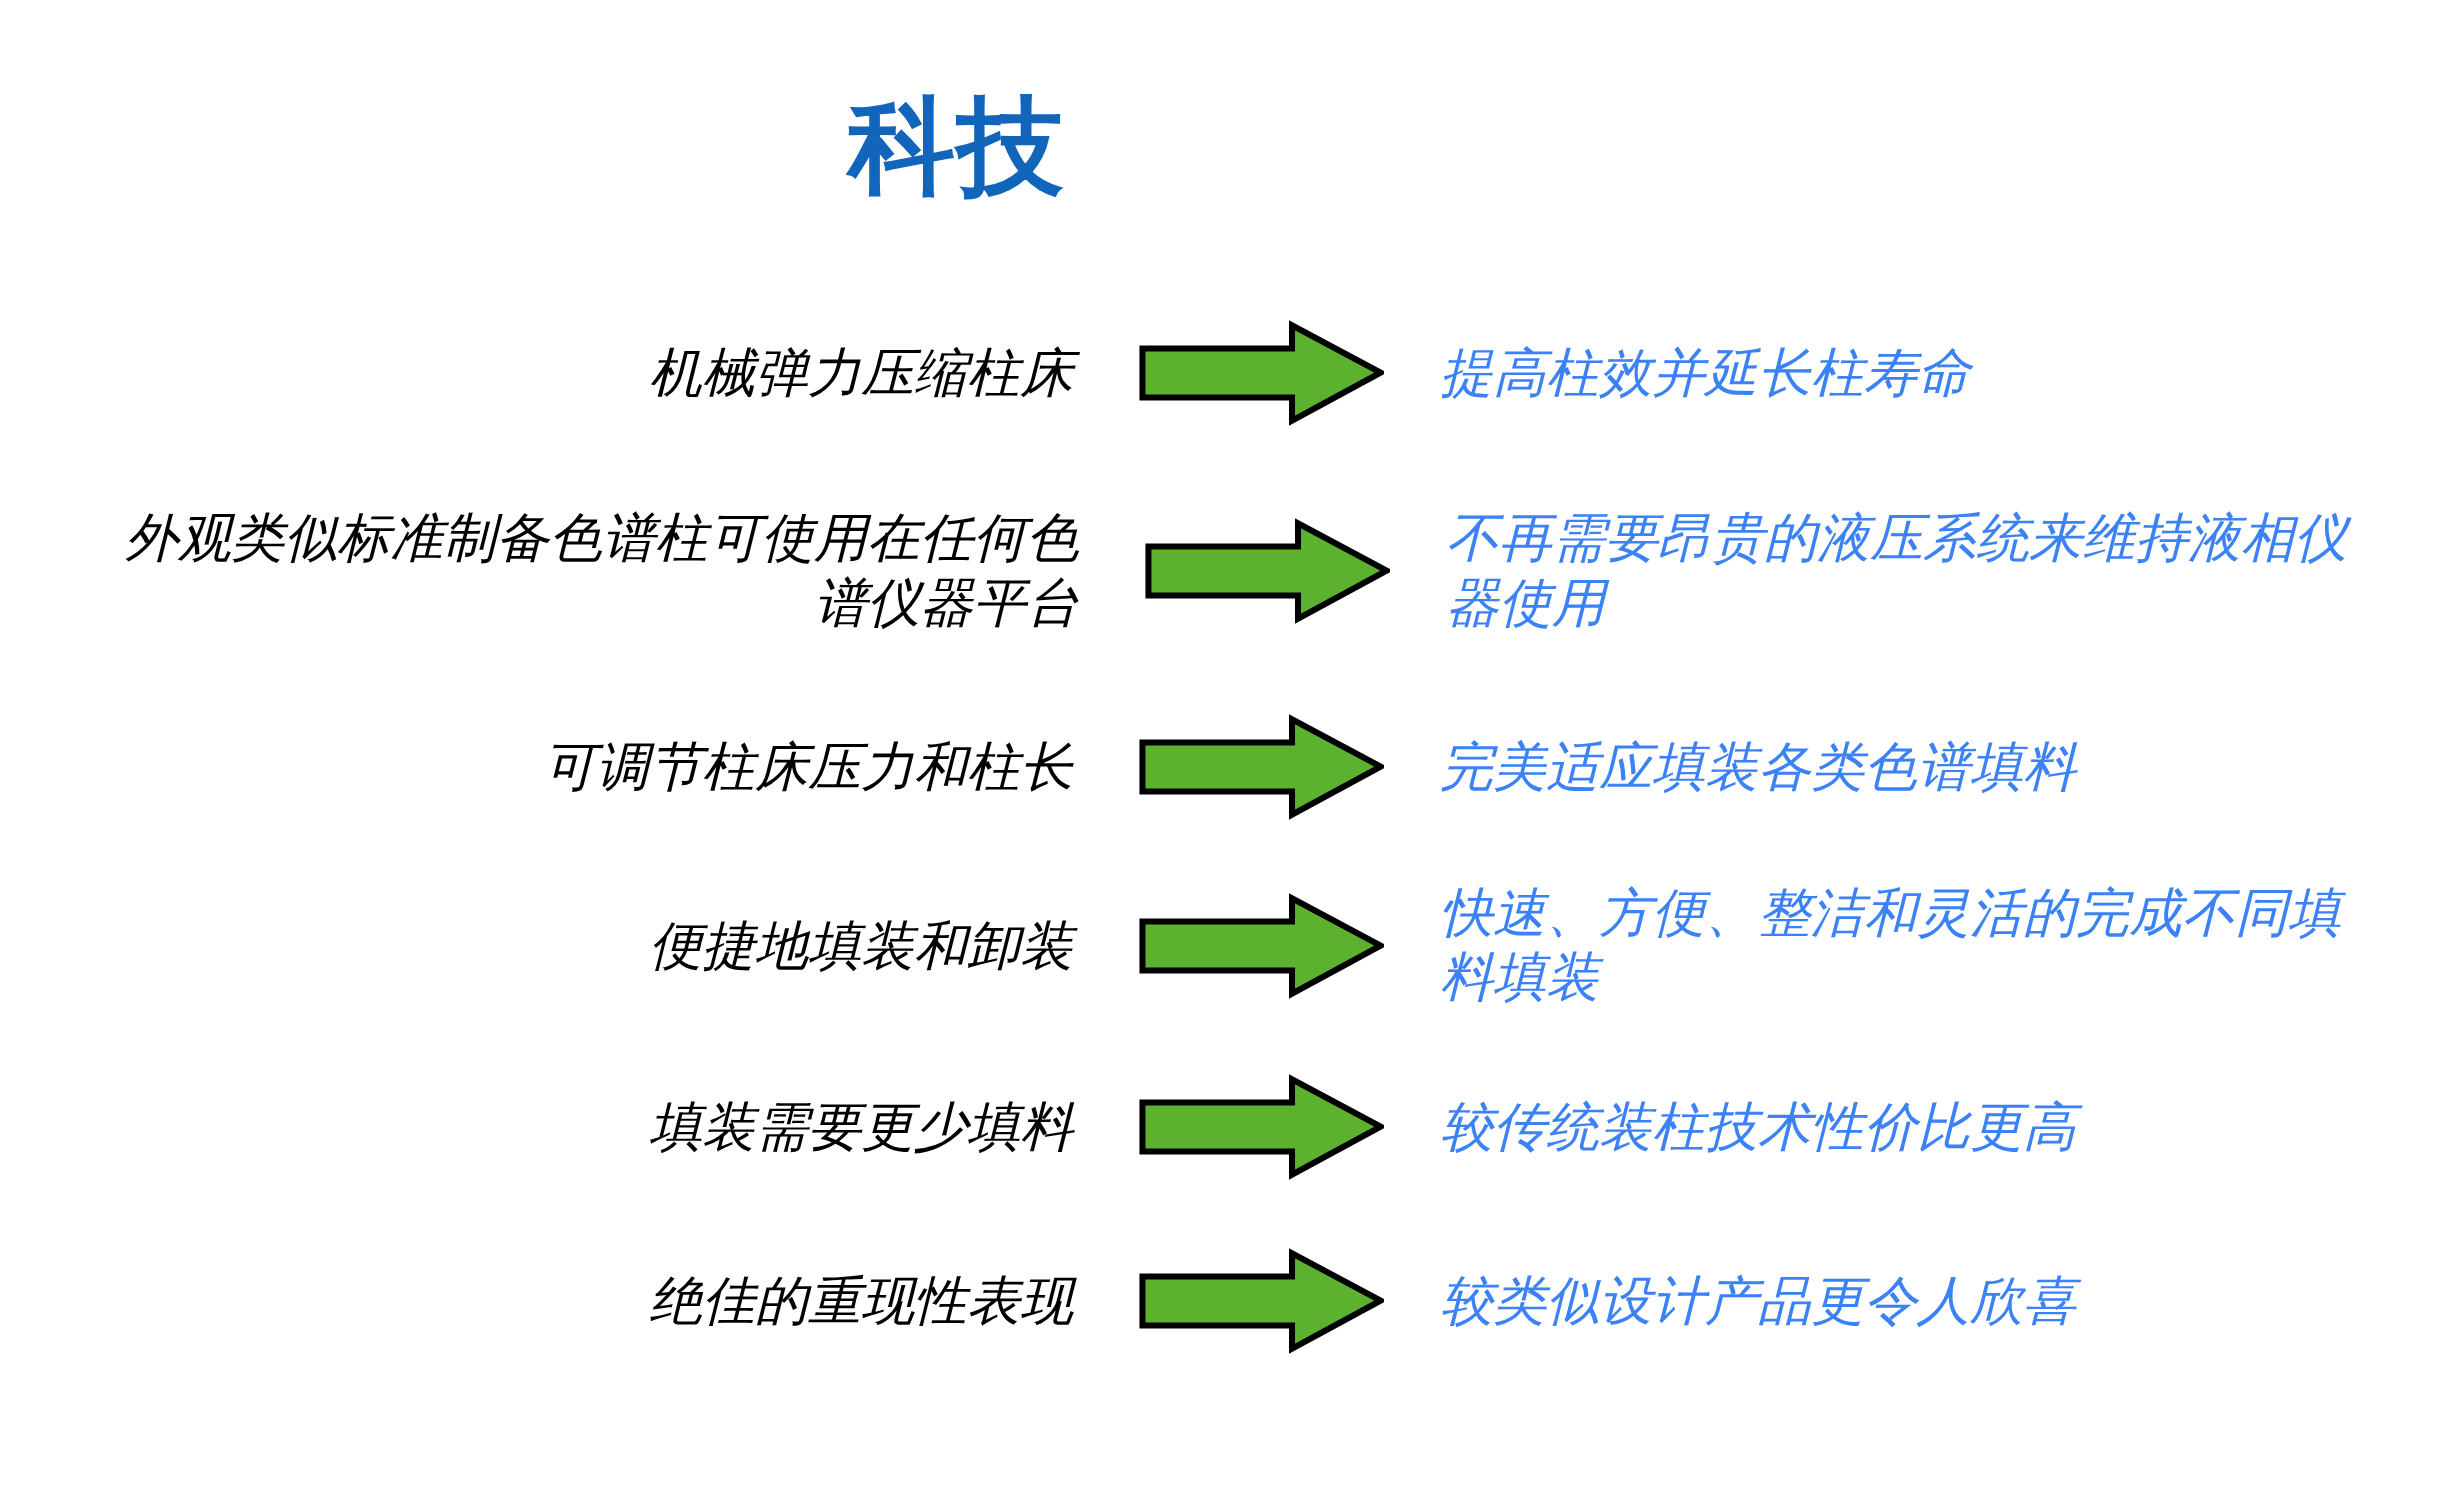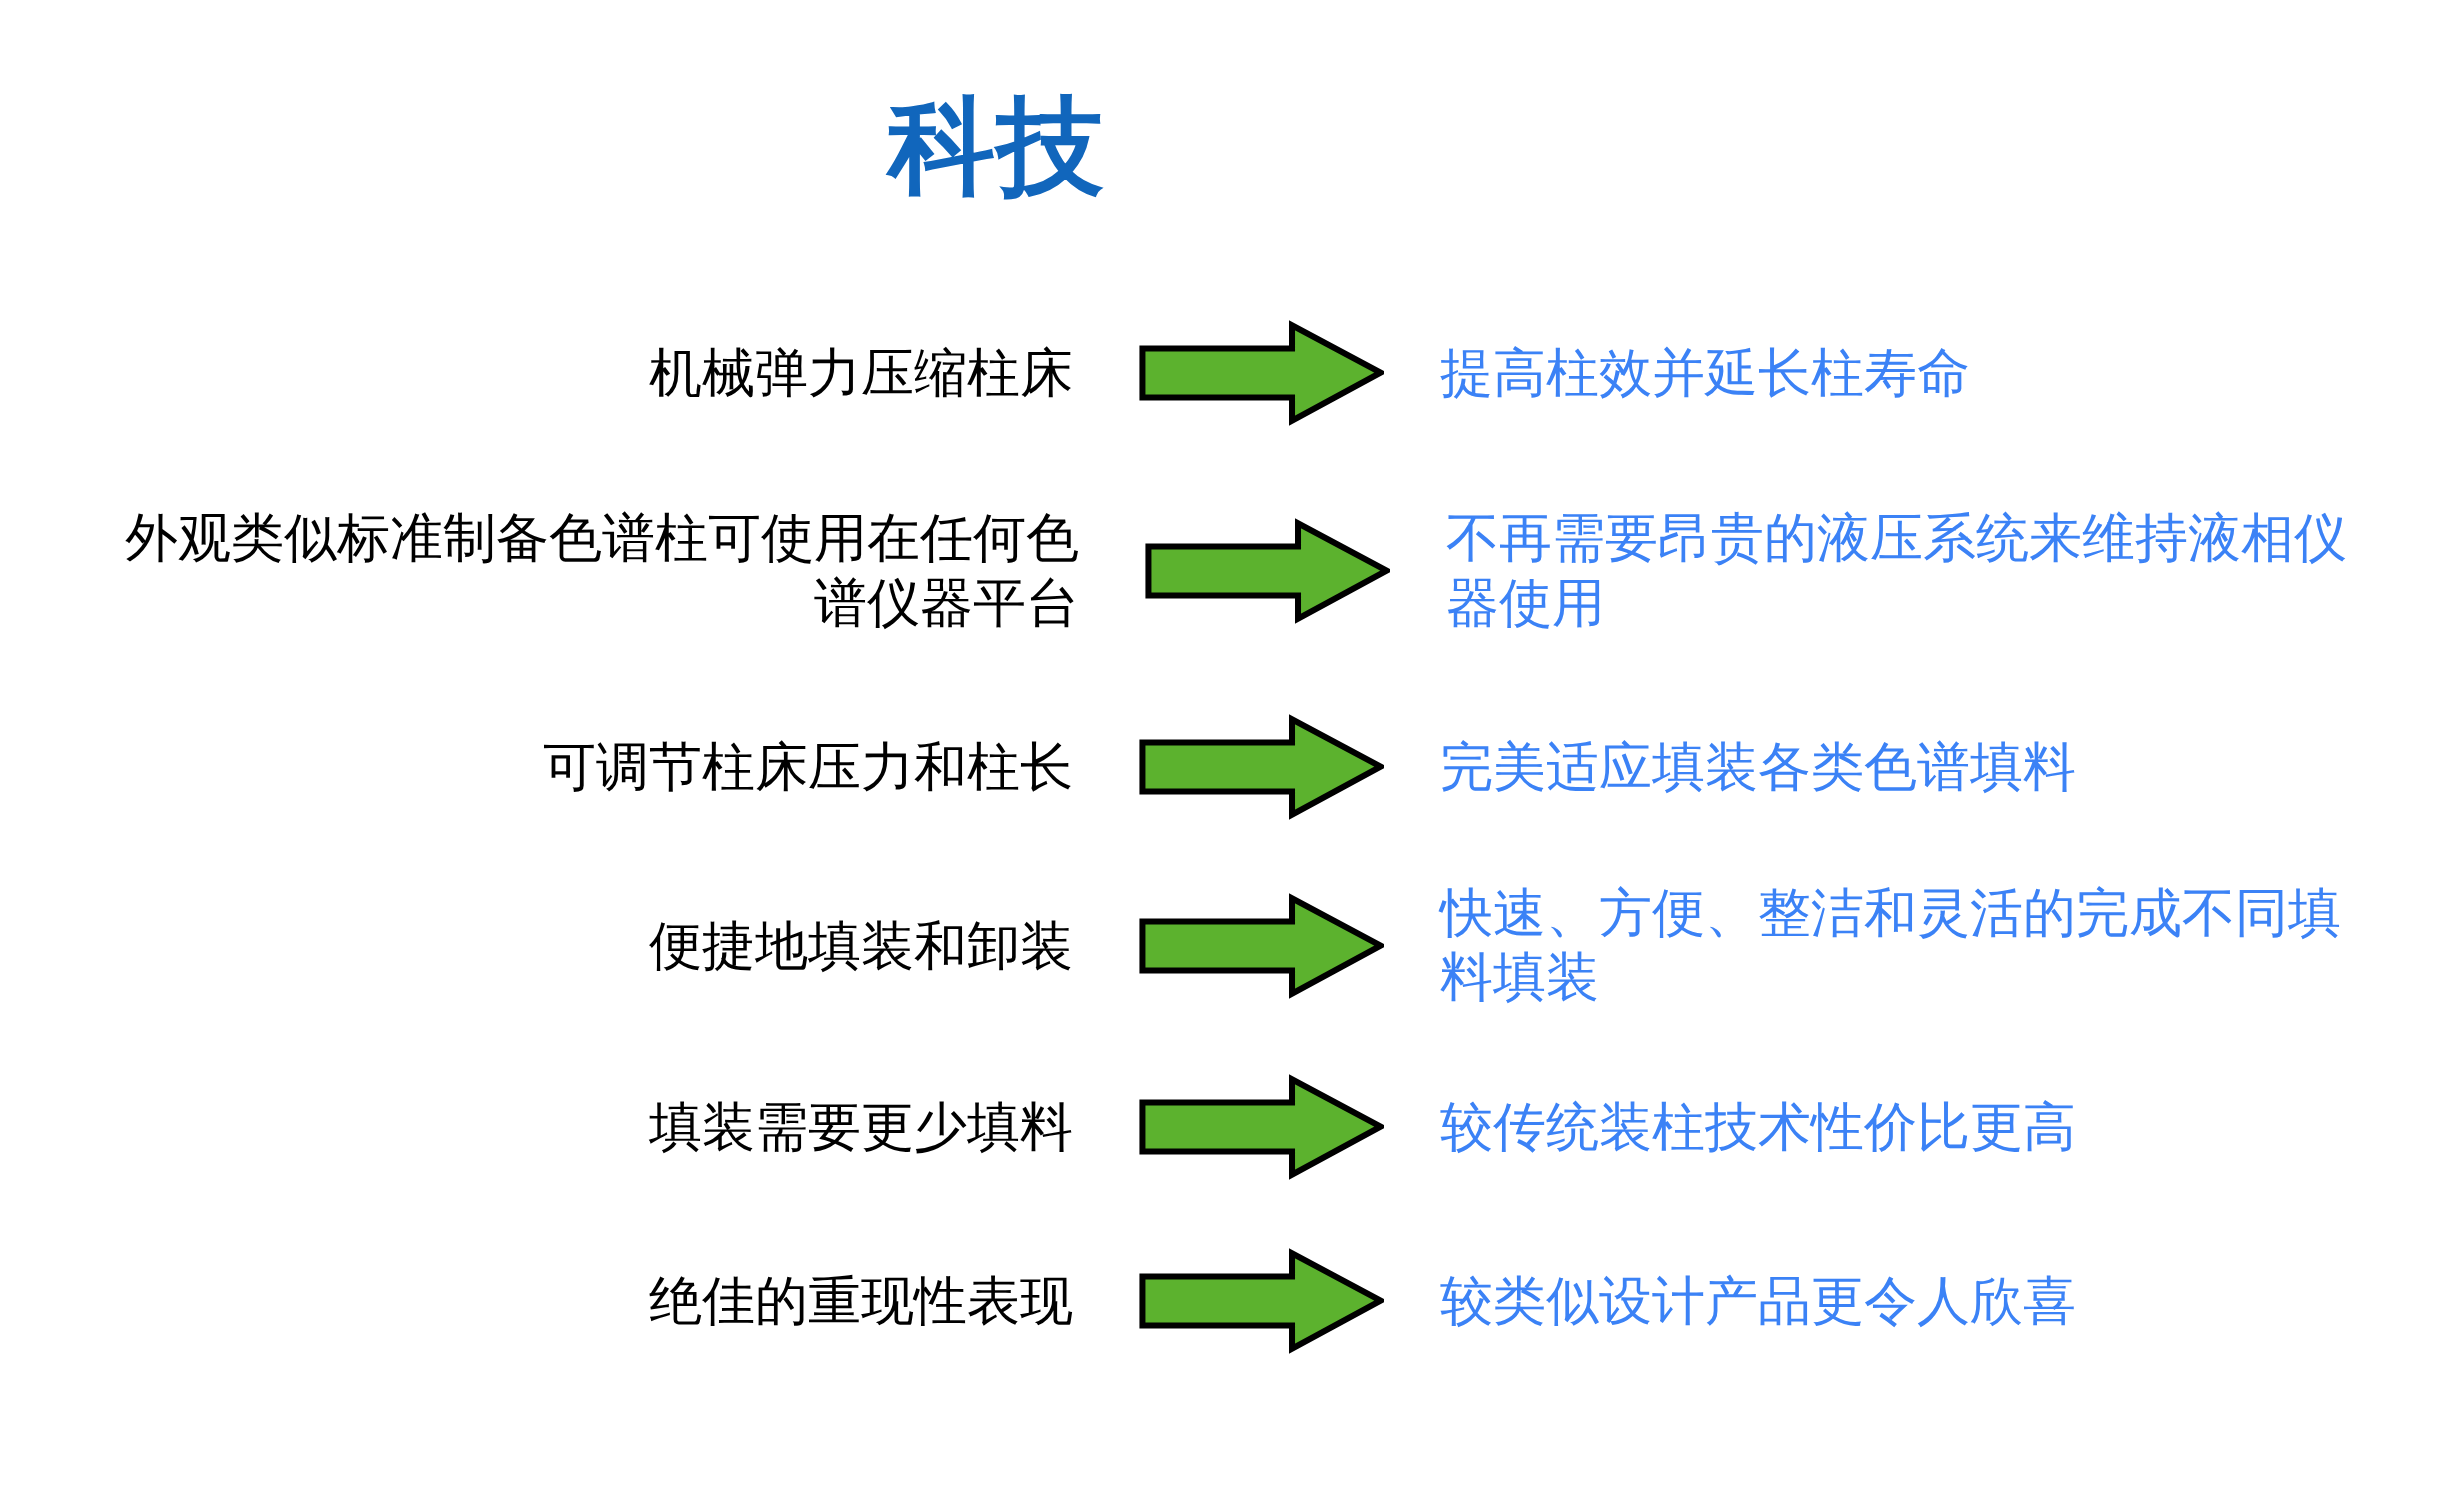--- a/index.html
+++ b/index.html
@@ -28,29 +28,30 @@
   }
   .col-header {
     position: absolute;
     font-size: 107px;
     line-height: 1.08;
     font-weight: 700;
     color: #1166bc;
     letter-spacing: 1.7px;
     white-space: nowrap;
   }
-  .col-header.tech { left: 848px; top: 29px; margin-left: 40px; }
+  .col-header.tech { left: 848px; top: 29px; }
   .col-header.adv  { left: 1456px; top: 29px; }
 
   
   .rows {
     position: absolute;
     top: 284px;
     left: 0;
     width: 2462px;
+    font-style: italic;
   }
   .row {
     position: relative;
     width: 2462px;
     display: flex;
     align-items: center;
   }
   .row.r1 { height: 177px; }
   .row.r2 { height: 220px; margin-left: 6px; }
   .row.r3 { height: 172px; }

